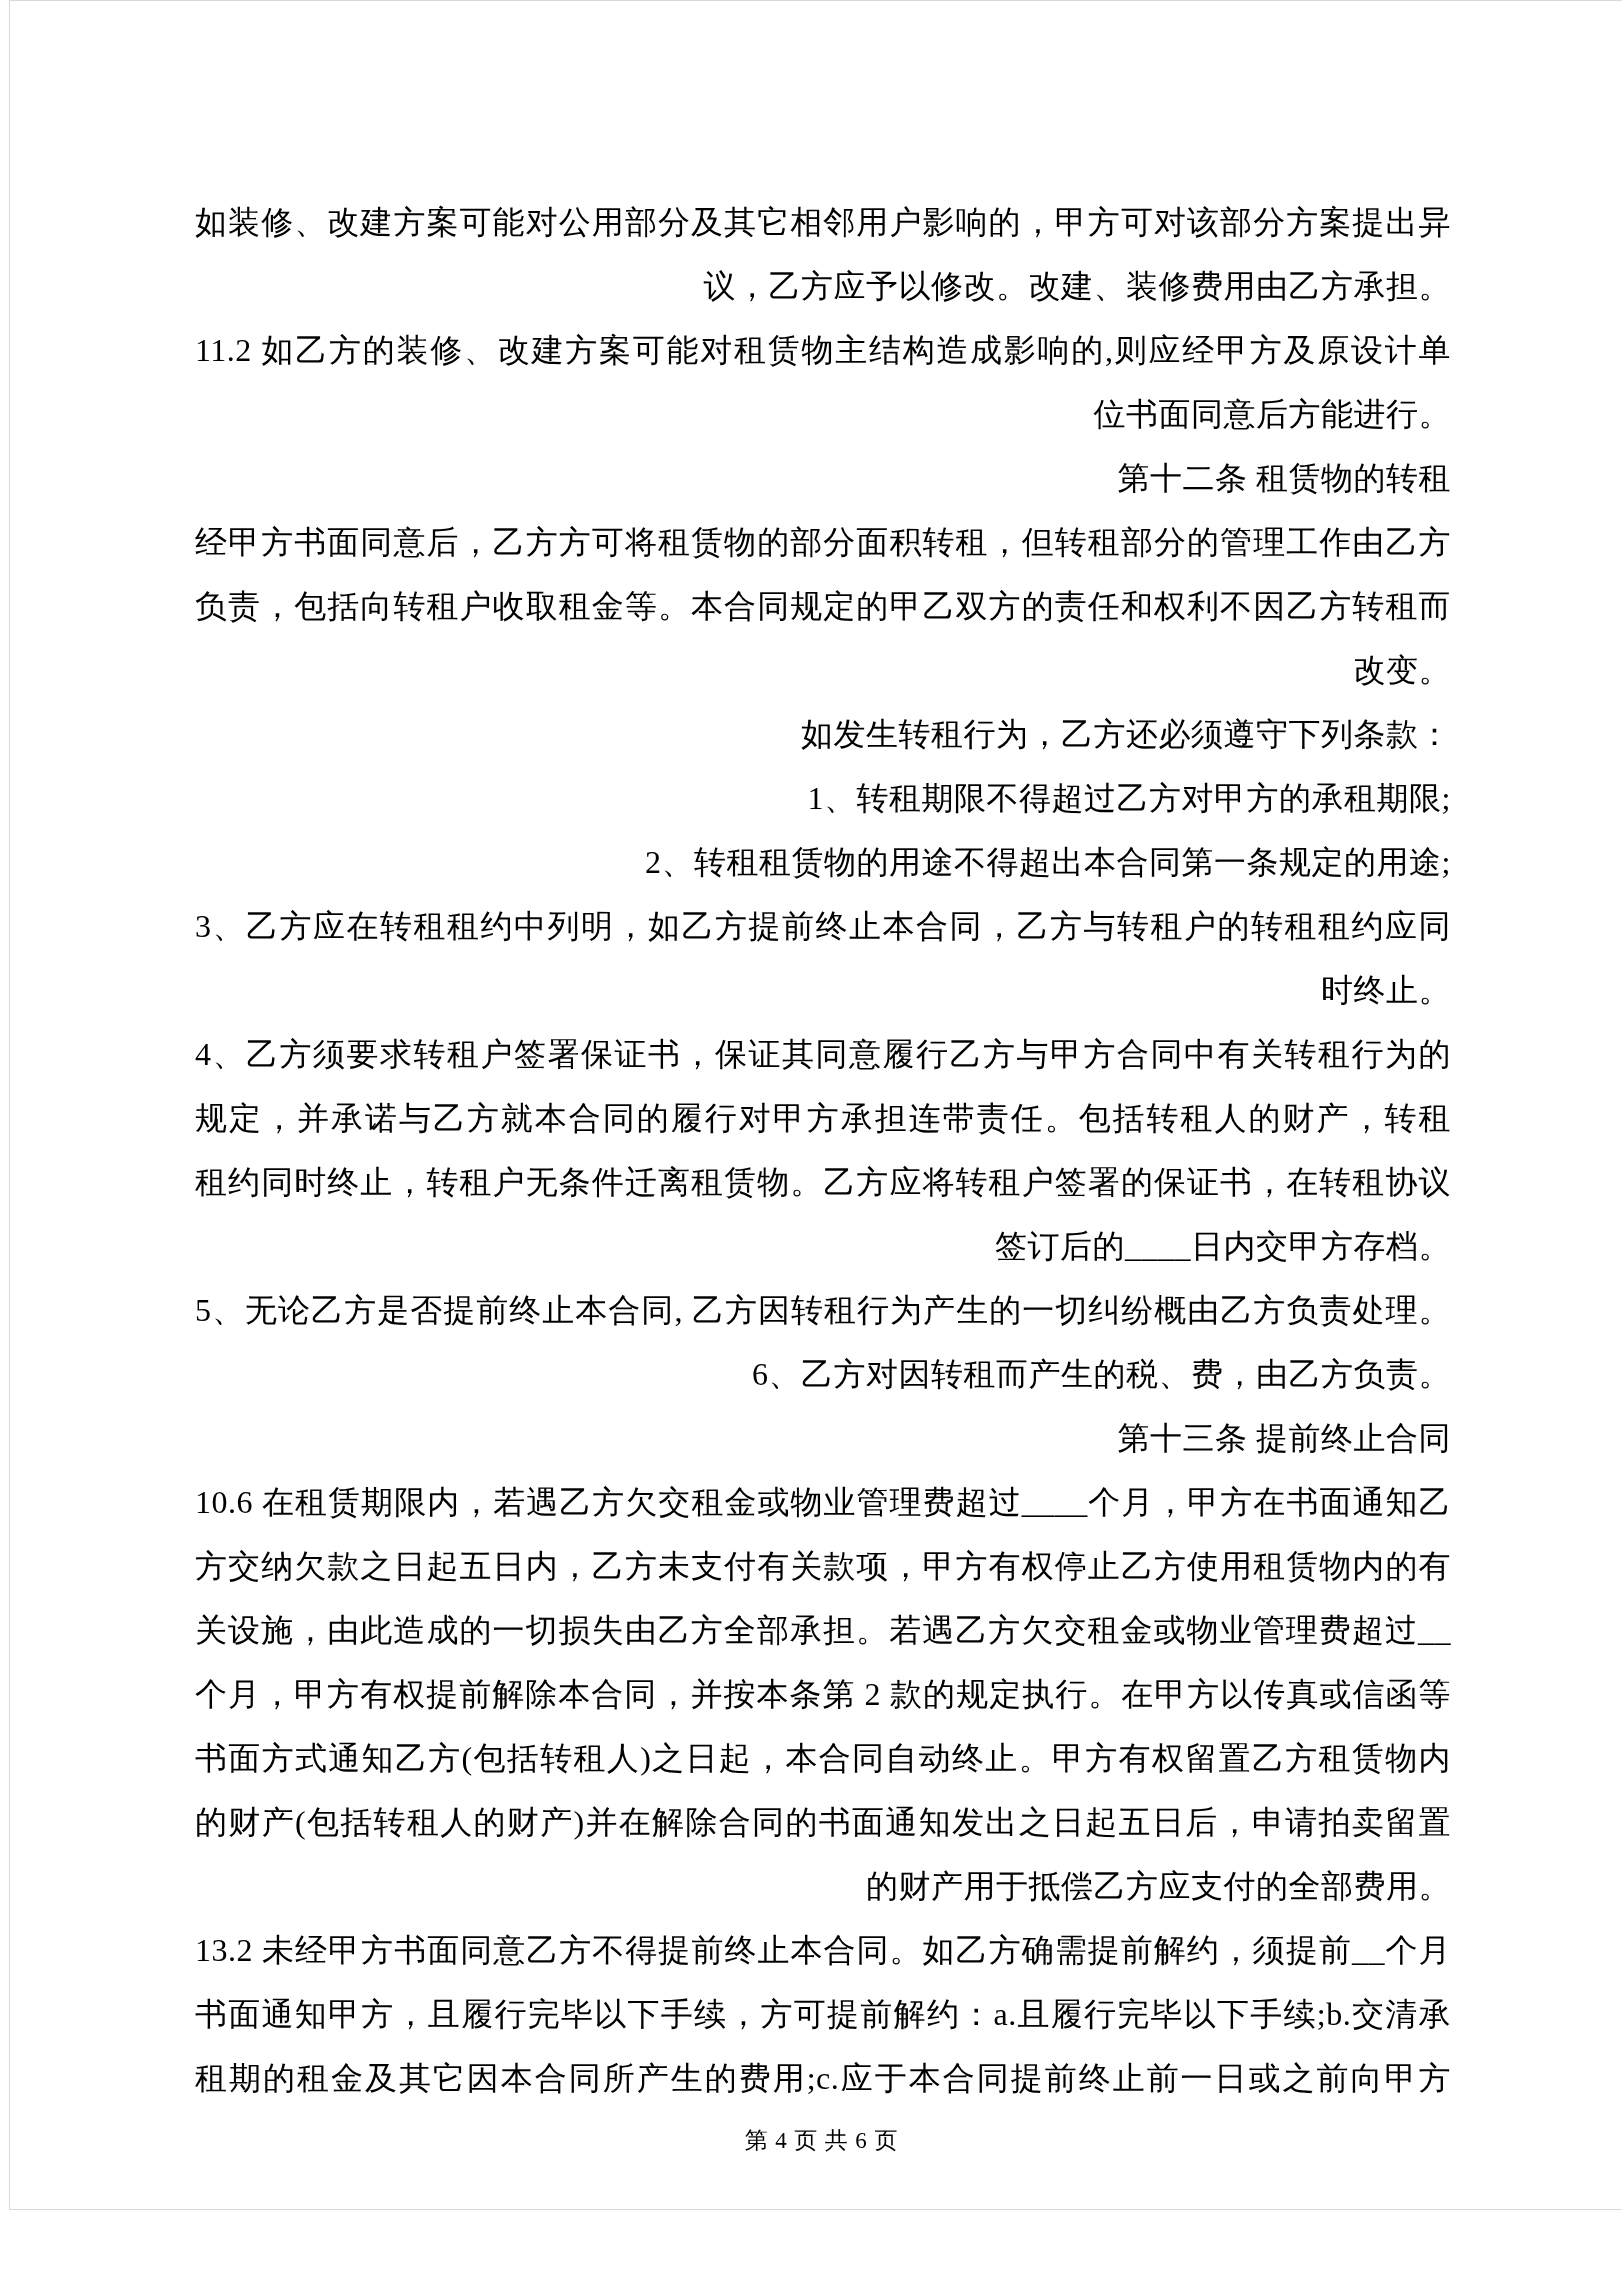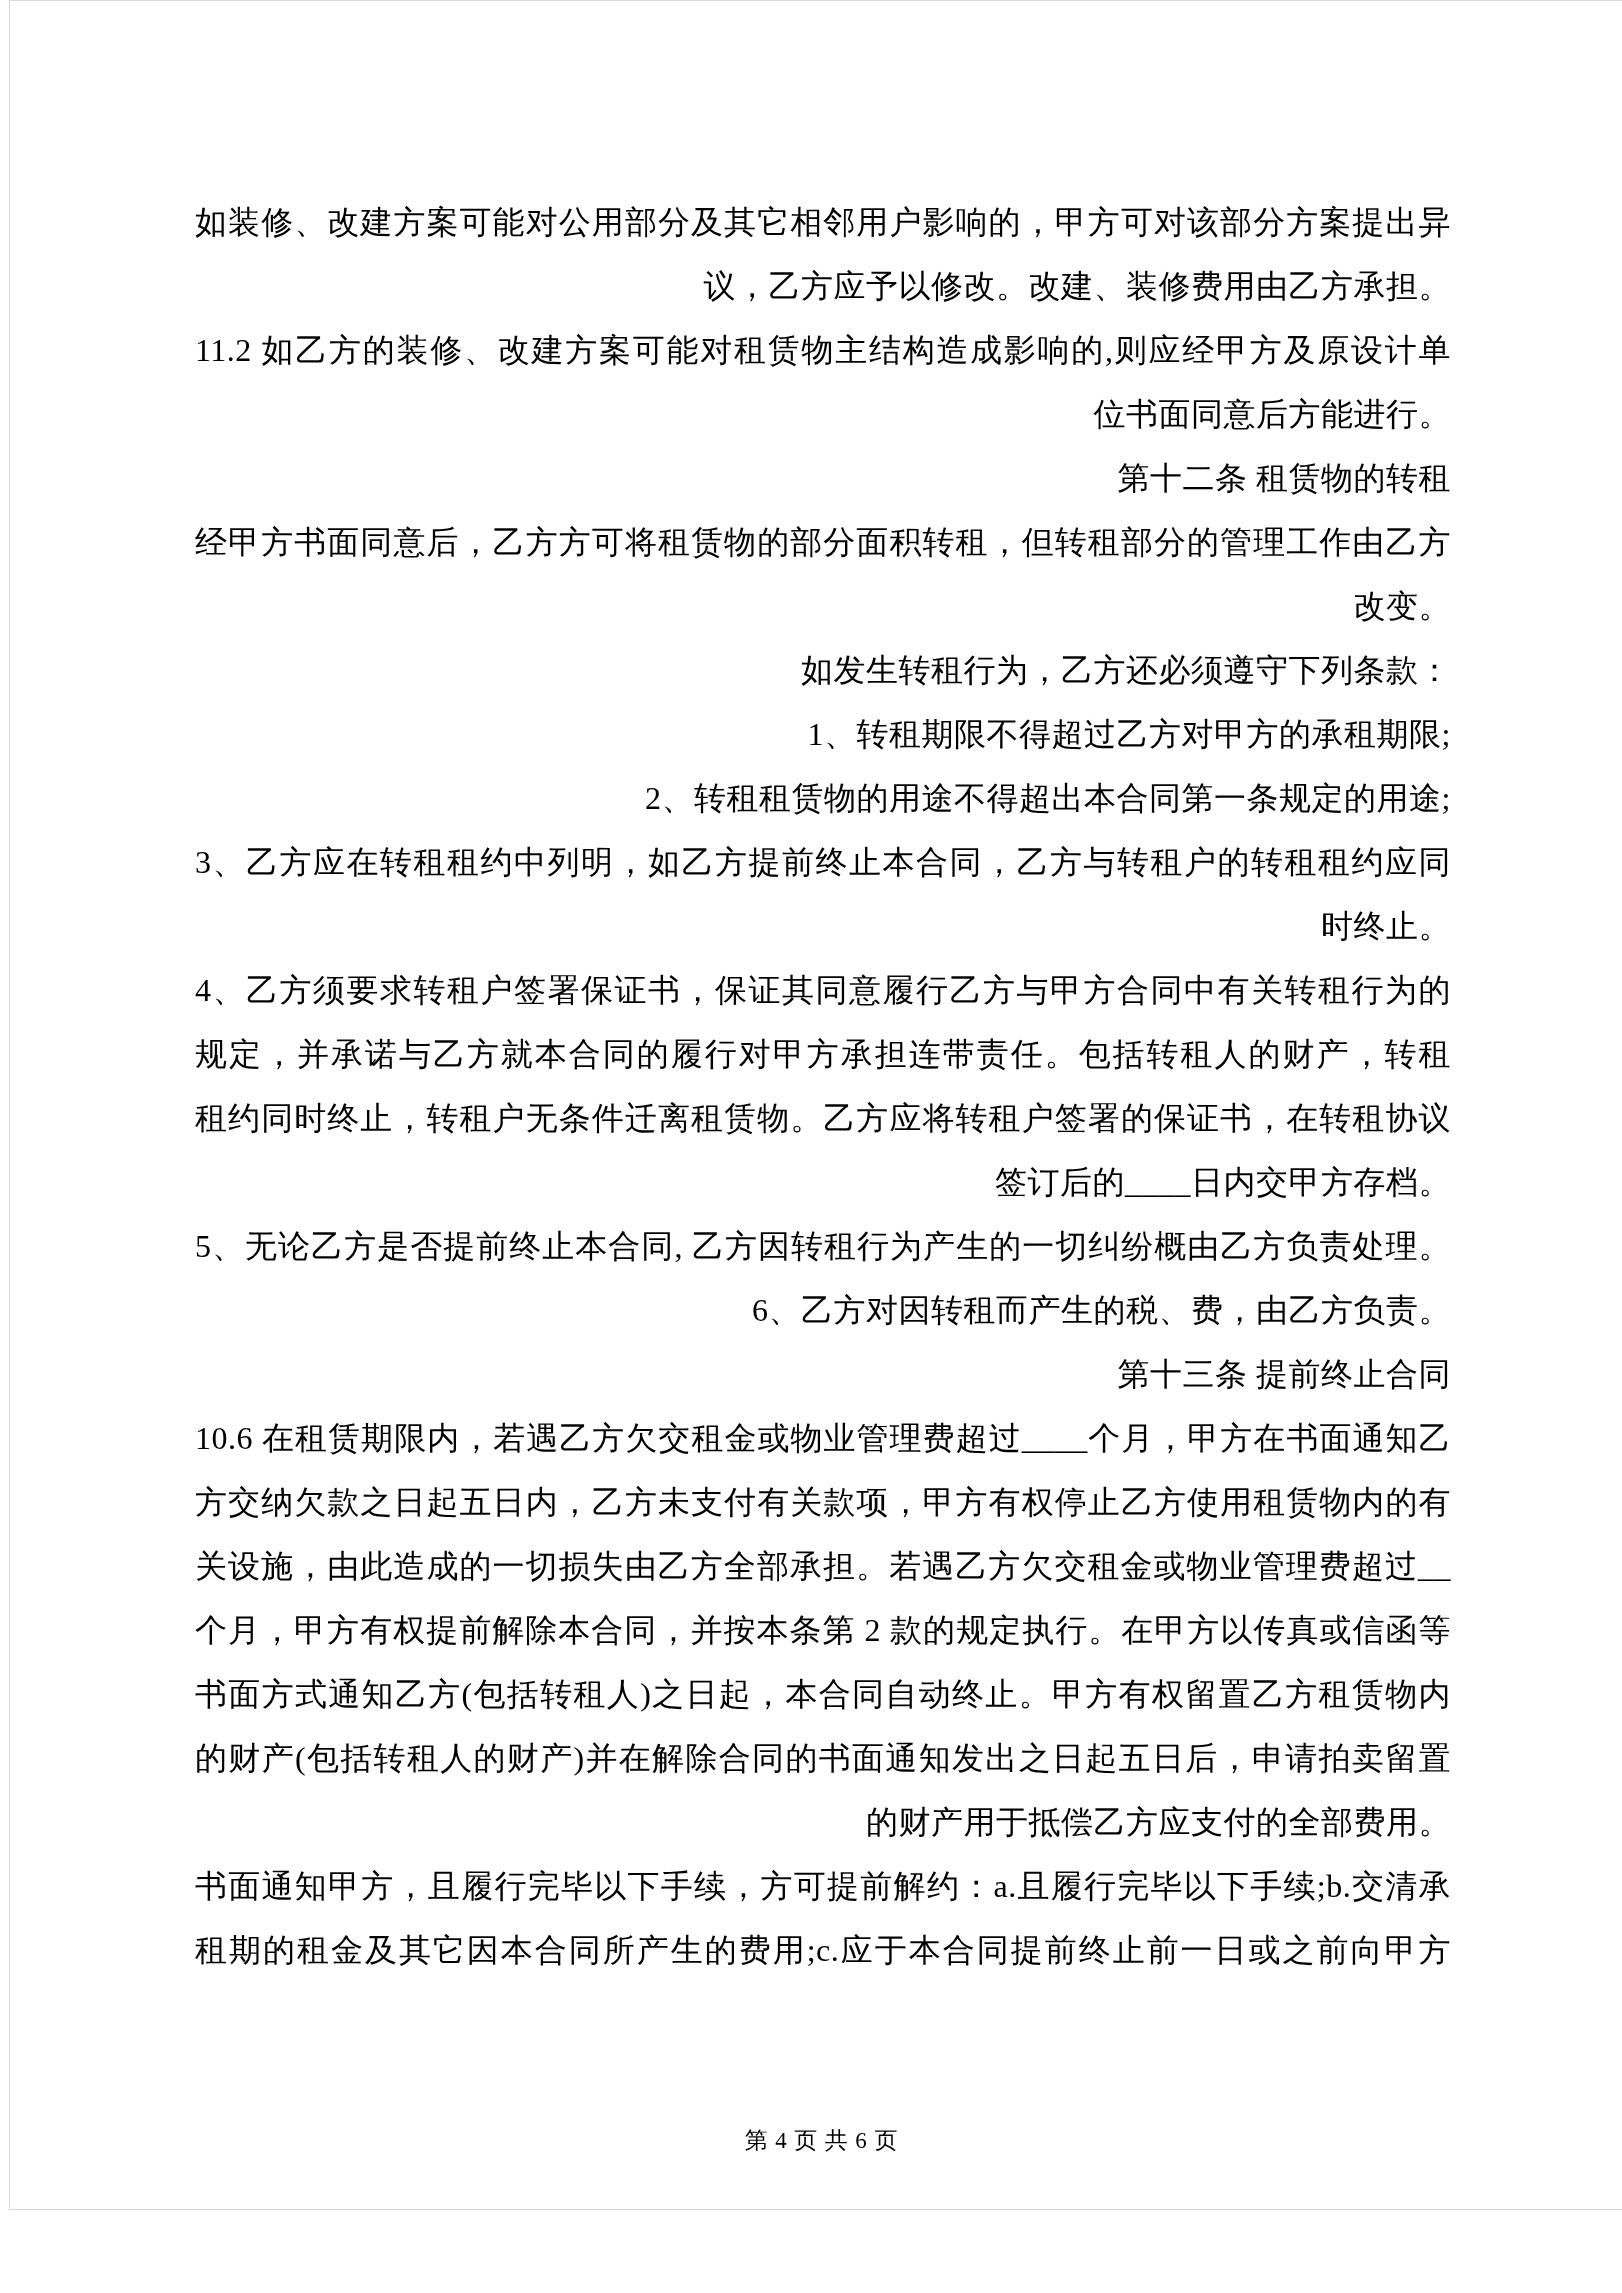--- a/index.html
+++ b/index.html
@@ -60,38 +60,40 @@
 <body>
 
 <div class="page">
   <div class="doc-body" id="doc-body">
       <div class="doc-line j">如装修、改建方案可能对公用部分及其它相邻用户影响的，甲方可对该部分方案提出异</div>
       <div class="doc-line">议，乙方应予以修改。改建、装修费用由乙方承担。</div>
       <div class="doc-line j">11.2 如乙方的装修、改建方案可能对租赁物主结构造成影响的,则应经甲方及原设计单</div>
       <div class="doc-line">位书面同意后方能进行。</div>
       <div class="doc-line">第十二条 租赁物的转租</div>
       <div class="doc-line j">经甲方书面同意后，乙方方可将租赁物的部分面积转租，但转租部分的管理工作由乙方</div>
+      <div class="doc-line j">负责，包括向转租户收取租金等。本合同规定的甲乙双方的责任和权利不因乙方转租而</div>
       <div class="doc-line">改变。</div>
       <div class="doc-line">如发生转租行为，乙方还必须遵守下列条款：</div>
       <div class="doc-line">1、转租期限不得超过乙方对甲方的承租期限;</div>
       <div class="doc-line">2、转租租赁物的用途不得超出本合同第一条规定的用途;</div>
       <div class="doc-line j">3、乙方应在转租租约中列明，如乙方提前终止本合同，乙方与转租户的转租租约应同</div>
       <div class="doc-line">时终止。</div>
       <div class="doc-line j">4、乙方须要求转租户签署保证书，保证其同意履行乙方与甲方合同中有关转租行为的</div>
       <div class="doc-line j">规定，并承诺与乙方就本合同的履行对甲方承担连带责任。包括转租人的财产，转租</div>
       <div class="doc-line j">租约同时终止，转租户无条件迁离租赁物。乙方应将转租户签署的保证书，在转租协议</div>
       <div class="doc-line">签订后的____日内交甲方存档。</div>
       <div class="doc-line j">5、无论乙方是否提前终止本合同, 乙方因转租行为产生的一切纠纷概由乙方负责处理。</div>
       <div class="doc-line">6、乙方对因转租而产生的税、费，由乙方负责。</div>
       <div class="doc-line">第十三条 提前终止合同</div>
       <div class="doc-line j">10.6 在租赁期限内，若遇乙方欠交租金或物业管理费超过____个月，甲方在书面通知乙</div>
       <div class="doc-line j">方交纳欠款之日起五日内，乙方未支付有关款项，甲方有权停止乙方使用租赁物内的有</div>
       <div class="doc-line j">关设施，由此造成的一切损失由乙方全部承担。若遇乙方欠交租金或物业管理费超过__</div>
       <div class="doc-line j">个月，甲方有权提前解除本合同，并按本条第 2 款的规定执行。在甲方以传真或信函等</div>
       <div class="doc-line j">书面方式通知乙方(包括转租人)之日起，本合同自动终止。甲方有权留置乙方租赁物内</div>
       <div class="doc-line j">的财产(包括转租人的财产)并在解除合同的书面通知发出之日起五日后，申请拍卖留置</div>
       <div class="doc-line">的财产用于抵偿乙方应支付的全部费用。</div>
+      <div class="doc-line j">13.2 未经甲方书面同意乙方不得提前终止本合同。如乙方确需提前解约，须提前__个月</div>
       <div class="doc-line j">书面通知甲方，且履行完毕以下手续，方可提前解约：a.且履行完毕以下手续;b.交清承</div>
       <div class="doc-line j">租期的租金及其它因本合同所产生的费用;c.应于本合同提前终止前一日或之前向甲方</div>
     </div>
   <div class="page-footer">第 4 页 共 6 页</div>
 </div>
 
 
 </body></html>

